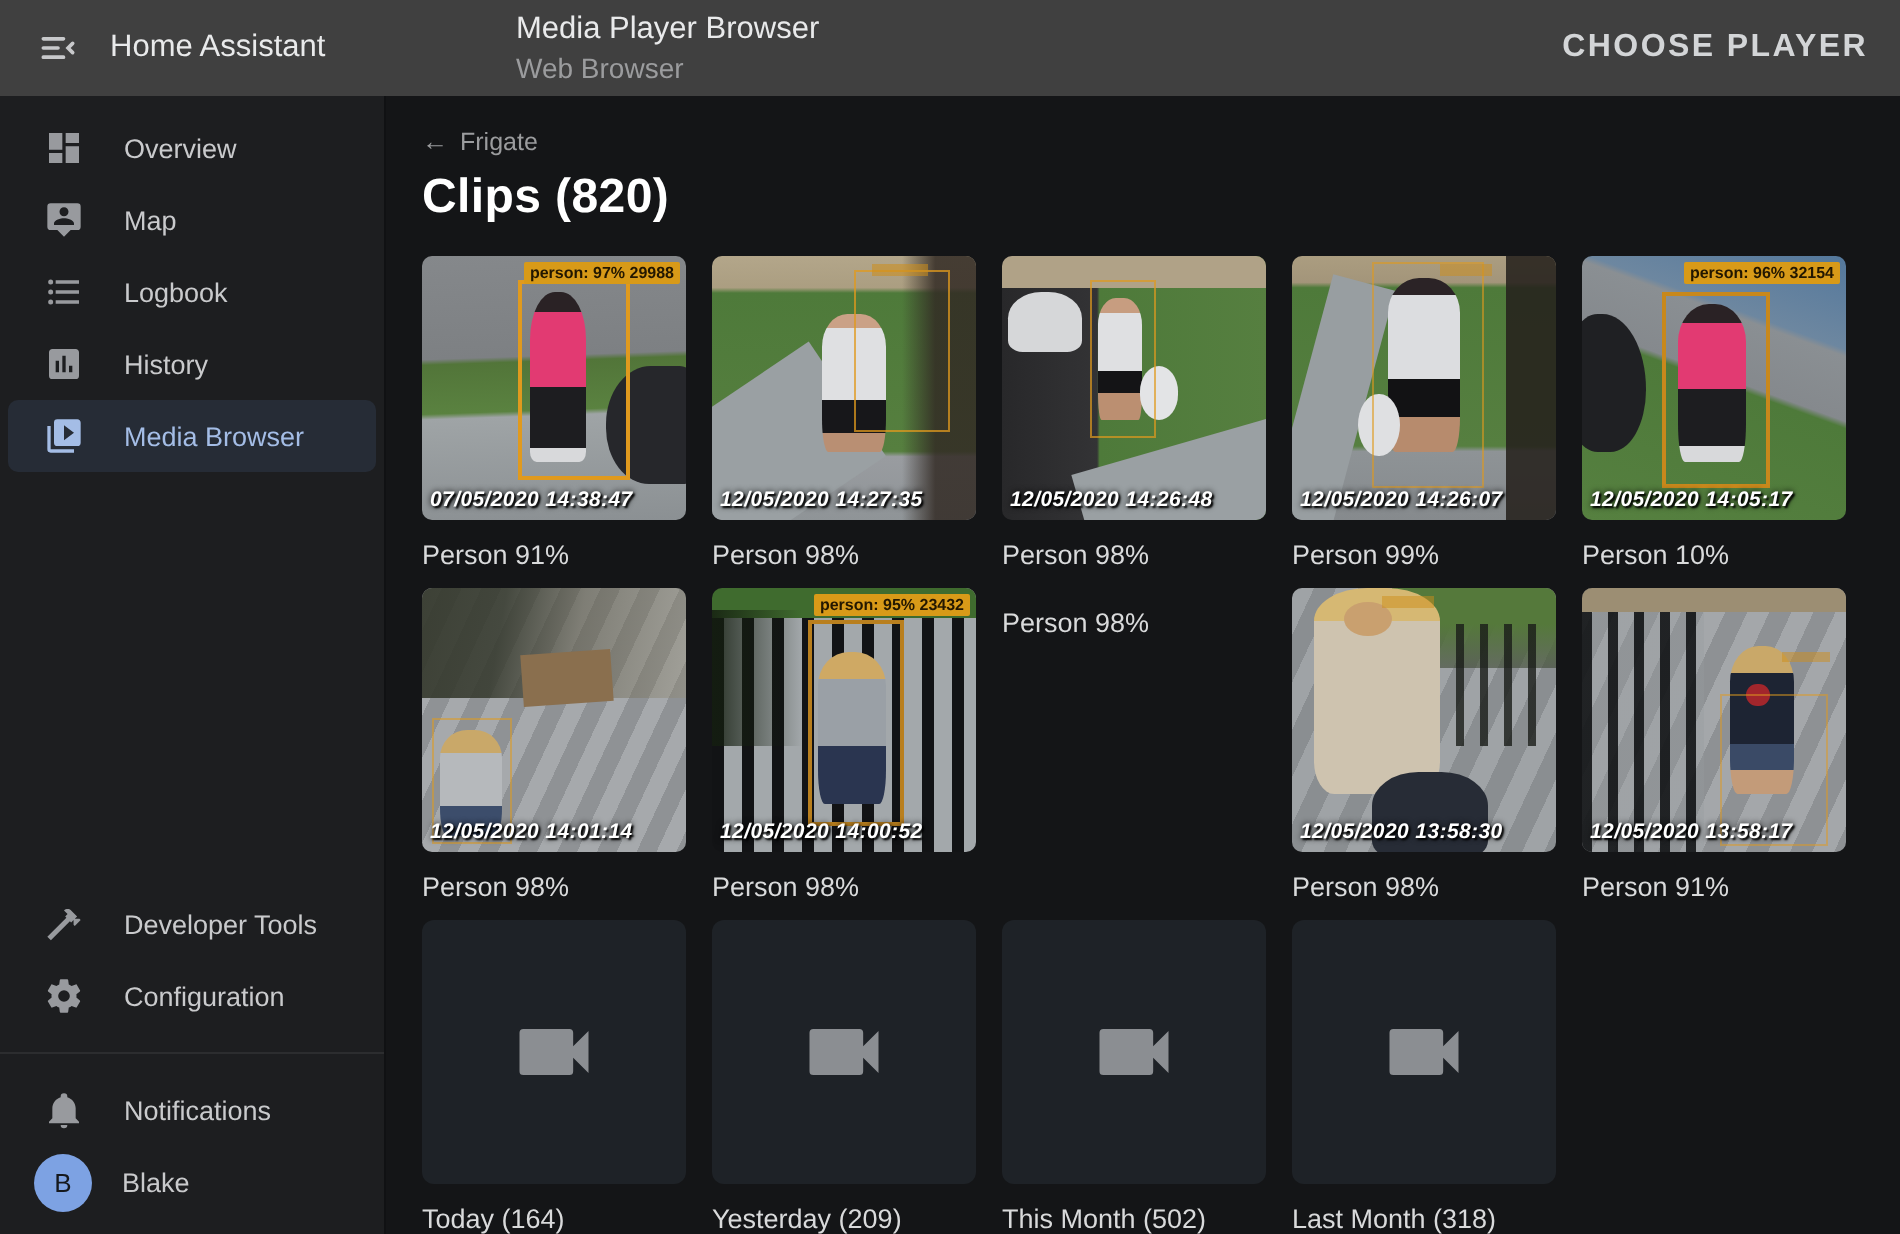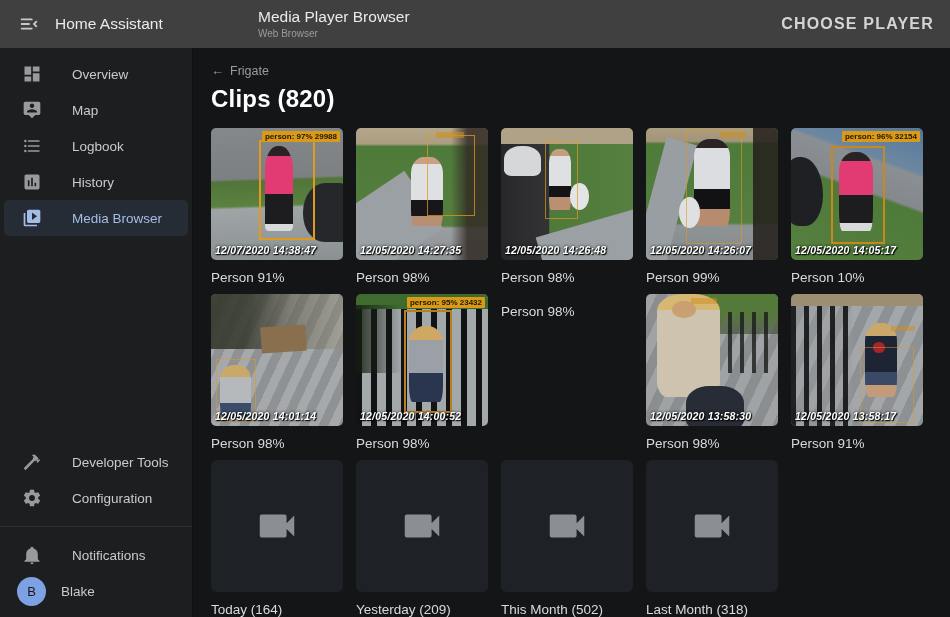--- a/index.html
+++ b/index.html
@@ -8,32 +8,32 @@
   .app { width:950px; height:617px; display:flex; flex-direction:column; }
 
   
   .topbar { height:48px; background:#404040; display:flex; align-items:center; flex:0 0 48px;justify-content:flex-end; }
   .topbar-left { width:193px; display:flex; align-items:center; gap:14px; padding-left:17px; flex:0 0 193px; }
   .menu-btn { width:24px; height:24px; display:flex; align-items:center; justify-content:center;
     color:#c8c9cb; cursor:pointer; background:none; border:none; }
   .ha-title { color:#e9eaeb; font-size:15.5px; white-space:nowrap; }
   .hdr-block { margin-left:65px; line-height:1.15; }
   .hdr-title { color:#e9eaeb; font-size:15.5px; }
-  .hdr-sub { color:#9b9c9e; font-size:10px; margin-top:2px; }
+  .hdr-sub { color:#9b9c9e; font-size:14px; margin-top:2px; }
   .spacer { flex:1; }
   .choose-player { color:#d3d5d7; font-size:16px; font-weight:700; letter-spacing:1.2px;
     background:none; border:none; padding:10px 16px; cursor:pointer; font-family:inherit; }
 
   
   .body { flex:1; display:flex; min-height:0; }
 
   
   .sidebar { width:193px; flex:0 0 193px; background:#1d1e20; display:flex; flex-direction:column;
     padding-top:8px; border-right:1px solid #101113; }
-  .side-item { height:36px; display:flex; align-items:center; gap:29px; padding-left:17px;
+  .side-item { height:36px; display:flex; align-items:center; gap:19px; padding-left:17px;
     margin:0 4px; border-radius:5px; cursor:pointer; color:#c9cacc; }
   .side-item .ico { width:22px; height:22px; flex:0 0 22px; color:#989a9e; display:flex;
     align-items:center; justify-content:center; }
   .side-item .lbl { font-size:13.5px; }
   .side-item.selected { background:#262c36; color:#a4bde6; }
   .side-item.selected .ico { color:#a4bde6; }
   .side-spacer { flex:1; }
   .side-divider { height:1px; background:#2c2d2f; margin:10px 0; }
   .avatar { width:29px; height:29px; border-radius:50%; background:#7da2e3; color:#15181d;
     font-size:13px; font-weight:500; display:flex; align-items:center; justify-content:center;
@@ -278,21 +278,21 @@
 
       <div class="grid">
 
         <div class="card">
           <div class="art art-0">
             <div class="s1"></div>
               <div class="s2"></div>
               <div class="s3"></div>
               <div class="s4"></div>
             <span class="chip">person: 97% 29988</span>
-            <span class="stamp">12/07/2020 14:38:47</span>
+            <span class="stamp">07/05/2020 14:38:47</span>
           </div>
           <div class="caption">Person 91%</div>
         </div>
 
         <div class="card">
           <div class="art art-1">
             <div class="s1"></div>
               <div class="s2"></div>
               <div class="s3"></div>
               <div class="s4"></div>

